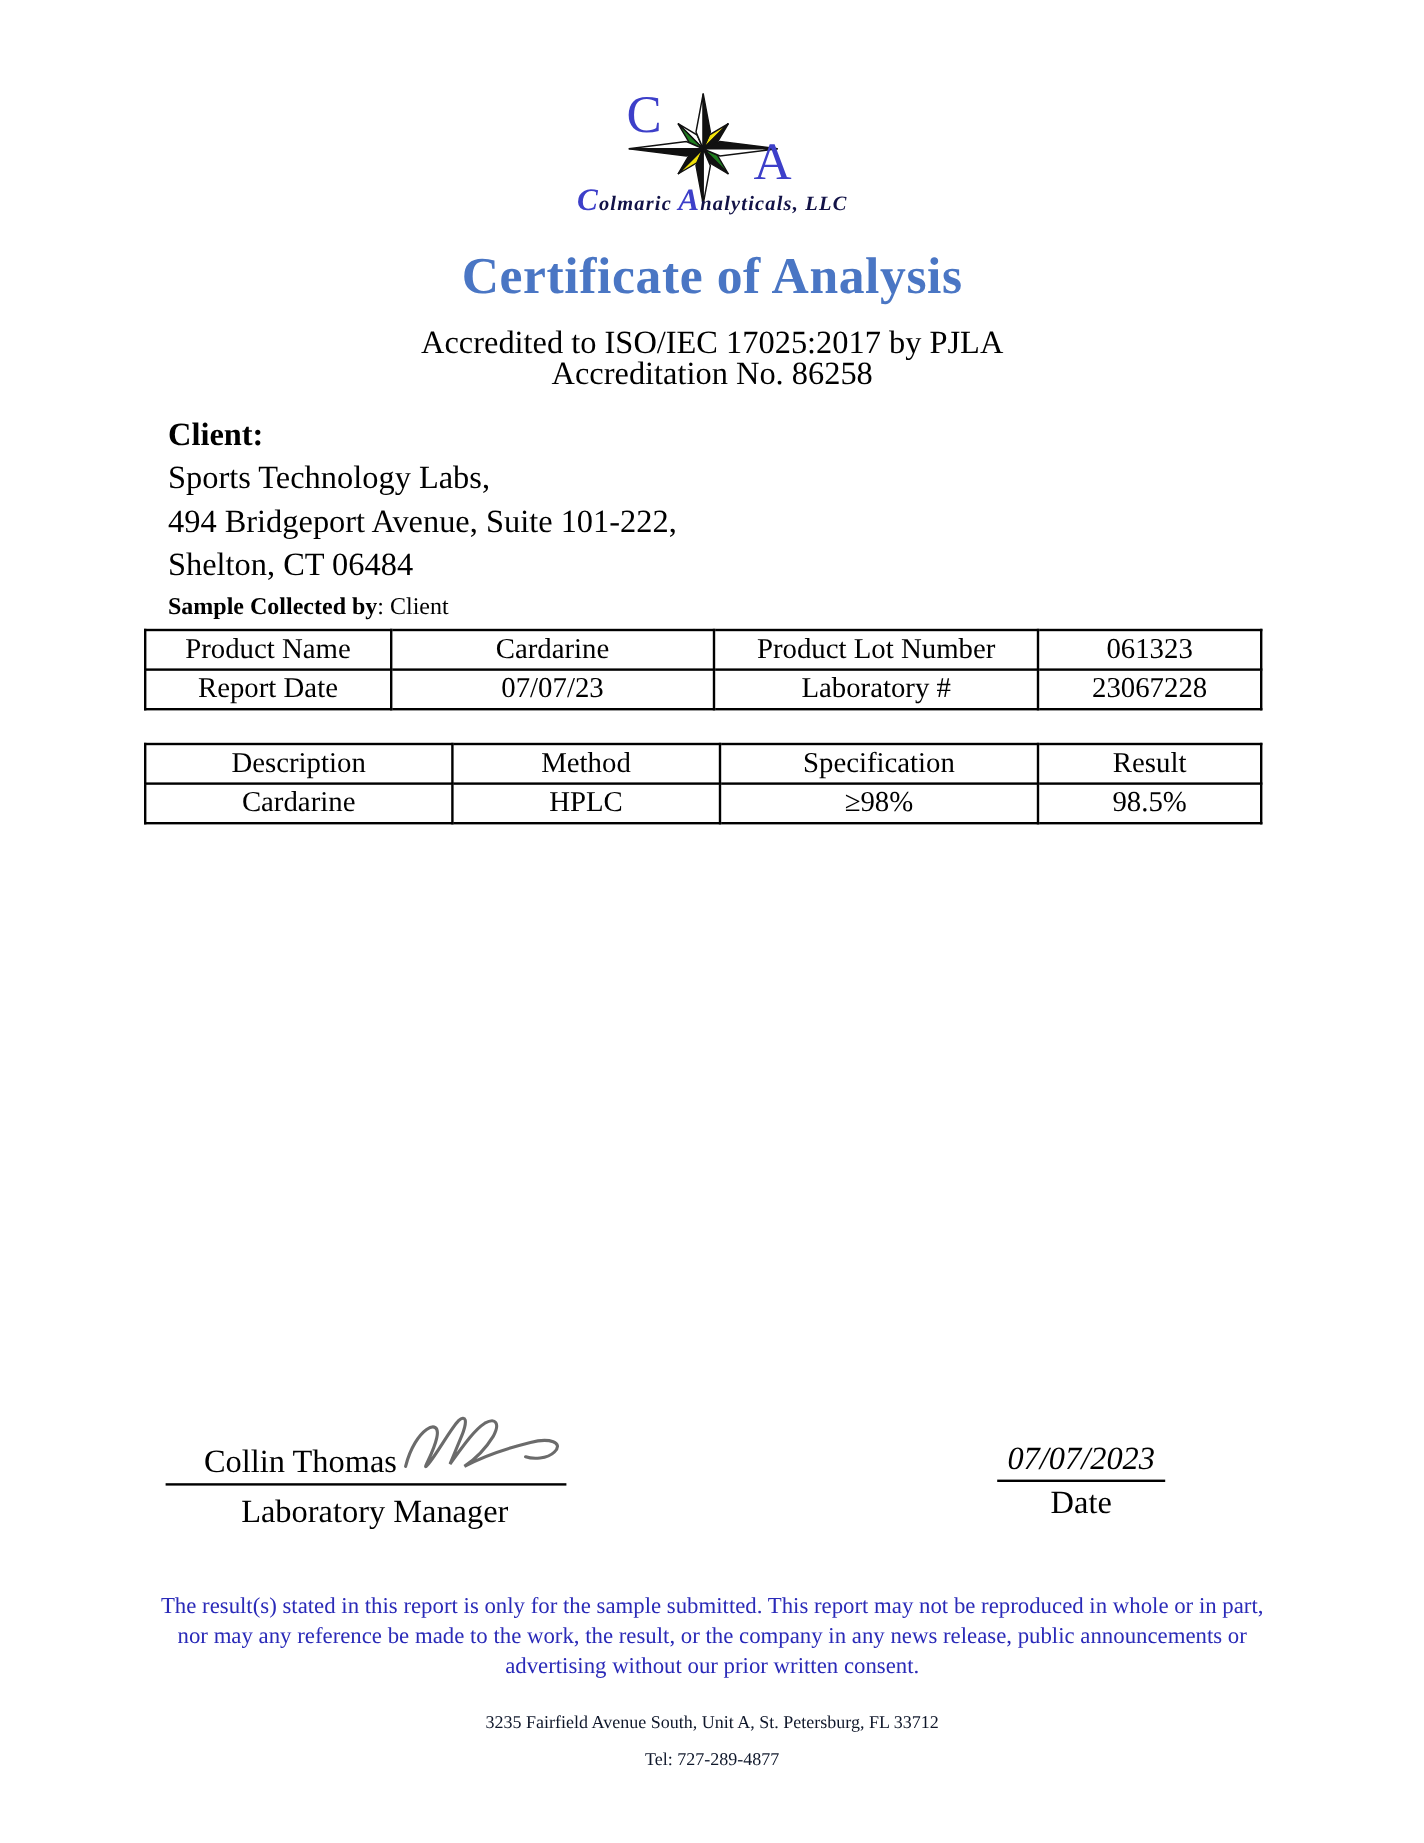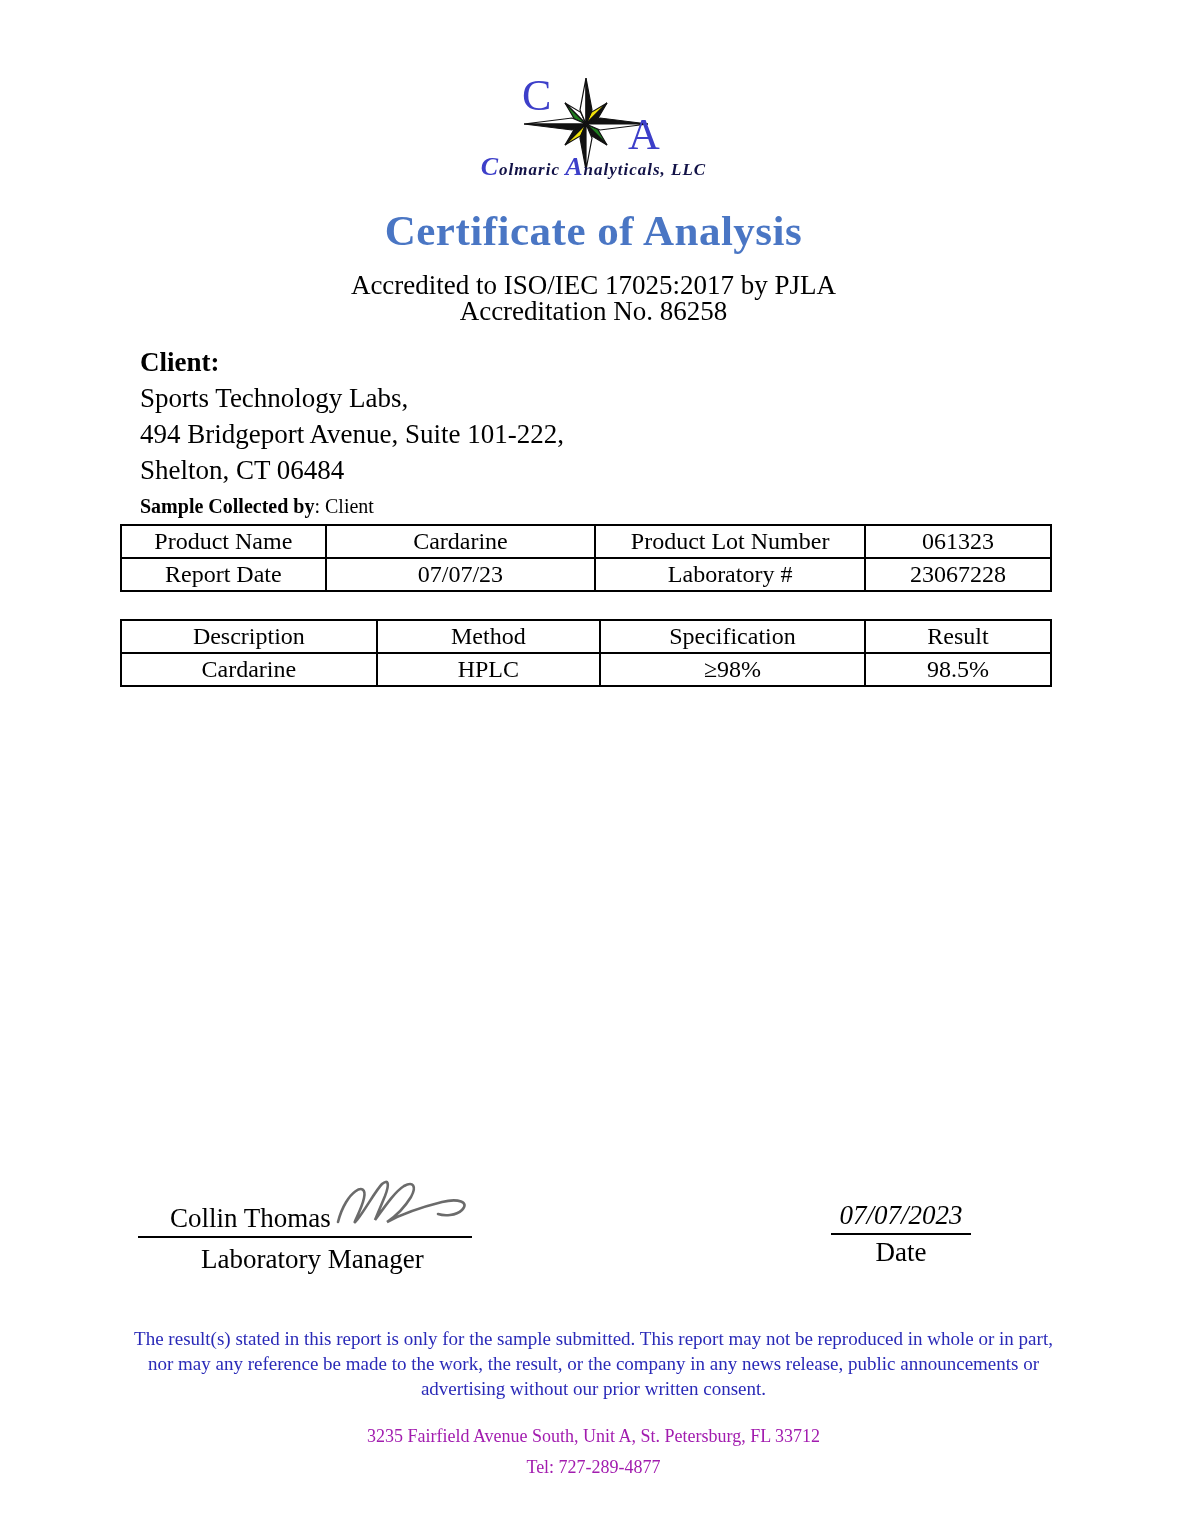--- a/index.html
+++ b/index.html
@@ -83,21 +83,21 @@
   .date-block .date-label { font-size: 27px; margin-top: 2px; }
 
   
   .disclaimer {
     position: absolute; top: 1326px; left: 50%; transform: translateX(-50%);
     width: 945px; text-align: center; color: var(--disclaimer-blue);
     font-size: 19px; line-height: 25px;
   }
   .footer {
     position: absolute; top: 1421px; left: 0; right: 0; text-align: center;
-    font-size: 18px; line-height: 31px; color: #a21caf;
+    font-size: 15px; line-height: 31px; color: #0f172a;
   }
 </style>
 </head>
 <body>
 
 <div class="page">
 
   <div class="logo-block">
     <svg class="compass" width="170" height="102" viewBox="0 0 170 102" xmlns="http://www.w3.org/2000/svg">
 

